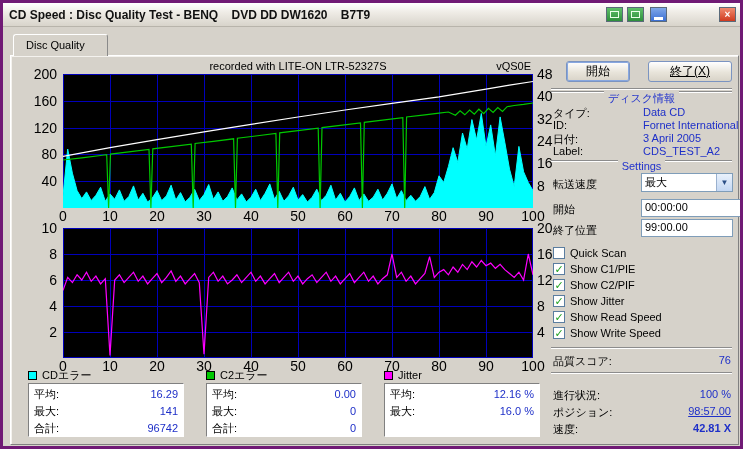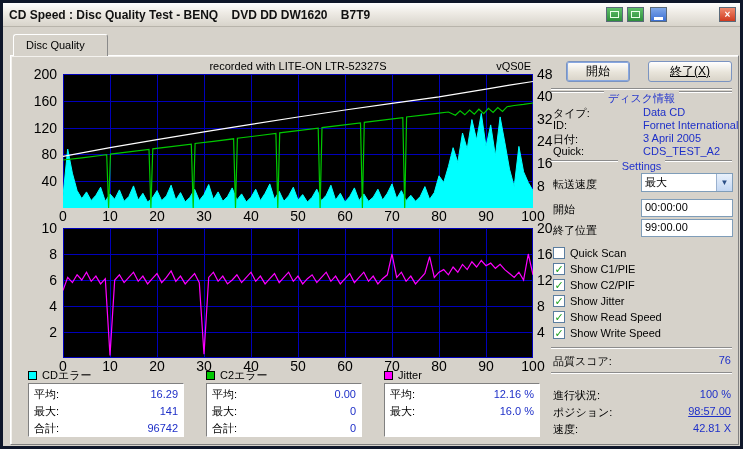--- a/index.html
+++ b/index.html
@@ -1,20 +1,20 @@
 <!DOCTYPE html>
 <html><head>
 <meta charset="utf-8">
 <style>
   html,body{margin:0;padding:0;background:#777;}
   *{box-sizing:border-box;}
   .window{
     position:relative; width:743px; height:449px;
     background:#d6d2ca;
-    border:3px solid #0f172a;
+    border:3px solid #701a75;
     font-family:"Liberation Sans","DejaVu Sans",sans-serif;
     font-size:11px; color:#000; overflow:hidden;
   }
   .titlebar{
     position:absolute; left:0; top:0; right:0; height:24px;
     background:linear-gradient(180deg,#ffffff 0%,#efece6 40%,#d8d4cb 100%);
     border-bottom:1px solid #b8b4ab;
     display:flex; align-items:center;
   }
   .titlebar .title{
@@ -127,21 +127,21 @@
     <span class="line"></span>
   </div>
 
   <div class="info-label" style="left:550px;top:174px;">転送速度</div>
   <div class="combo" style="left:638px;top:170px;">
     <span class="val">最大</span>
     <span class="drop">▼</span>
   </div>
 
   <div class="info-label" style="left:550px;top:199px;">開始</div>
-  <div class="tbox" style="left:638px;top:196px;width:92px;">00:00:00</div>
+  <div class="tbox" style="left:638px;top:196px;width:101px;">00:00:00</div>
 
   <div class="info-label" style="left:550px;top:220px;">終了位置</div>
   <div class="tbox" style="left:638px;top:216px;width:92px;">99:00.00</div>
 
   <div id="checkboxes"></div>
 
   <div class="sep" style="left:548px;top:344px;width:181px;"></div>
 
   <div class="info-label" style="left:550px;top:351px;">品質スコア:</div>
   <div class="rt-value" style="left:640px;top:351px;width:88px;">76</div>
@@ -295,21 +295,21 @@
           <span class="v">16.0 %</span>
         </div>
       </div>
     </div>
     <div class="info-label" style="left: 550px; top: 103px;">タイプ:</div>
     <div class="info-value" style="left: 640px; top: 103px;">Data CD</div>
     <div class="info-label" style="left: 550px; top: 116px;">ID:</div>
     <div class="info-value" style="left: 640px; top: 116px;">Fornet International</div>
     <div class="info-label" style="left: 550px; top: 129px;">日付:</div>
     <div class="info-value" style="left: 640px; top: 129px;">3 April 2005</div>
-    <div class="info-label" style="left: 550px; top: 142px;">Quick:</div>
+    <div class="info-label" style="left: 550px; top: 142px;">Label:</div>
     <div class="info-value" style="left: 640px; top: 142px;">CDS_TEST_A2</div>
     <div class="cbrow" style="left: 550px; top: 243px;">
       <span class="cb"></span>
       <span>Quick Scan</span>
     </div>
     <div class="cbrow" style="left: 550px; top: 259px;">
       <span class="cb">✓</span>
       <span>Show C1/PIE</span>
     </div>
     <div class="cbrow" style="left: 550px; top: 275px;">
@@ -326,14 +326,14 @@
     </div>
     <div class="cbrow" style="left: 550px; top: 323px;">
       <span class="cb">✓</span>
       <span>Show Write Speed</span>
     </div>
     <div class="info-label" style="left: 550px; top: 385px;">進行状況:</div>
     <div class="rt-value" style="left: 640px; top: 385px; width: 88px;">100 %</div>
     <div class="info-label" style="left: 550px; top: 402px;">ポジション:</div>
     <div class="rt-value" style="left: 640px; top: 402px; width: 88px; text-decoration: underline;">98:57.00</div>
     <div class="info-label" style="left: 550px; top: 419px;">速度:</div>
-    <div class="rt-value" style="left: 640px; top: 419px; width: 88px;">42.81 X</div>
+    <div class="rt-value" style="left: 640px; top: 419px; width: 88px; font-weight: bold;">42.81 X</div>
   </div>
 
 </body></html>

